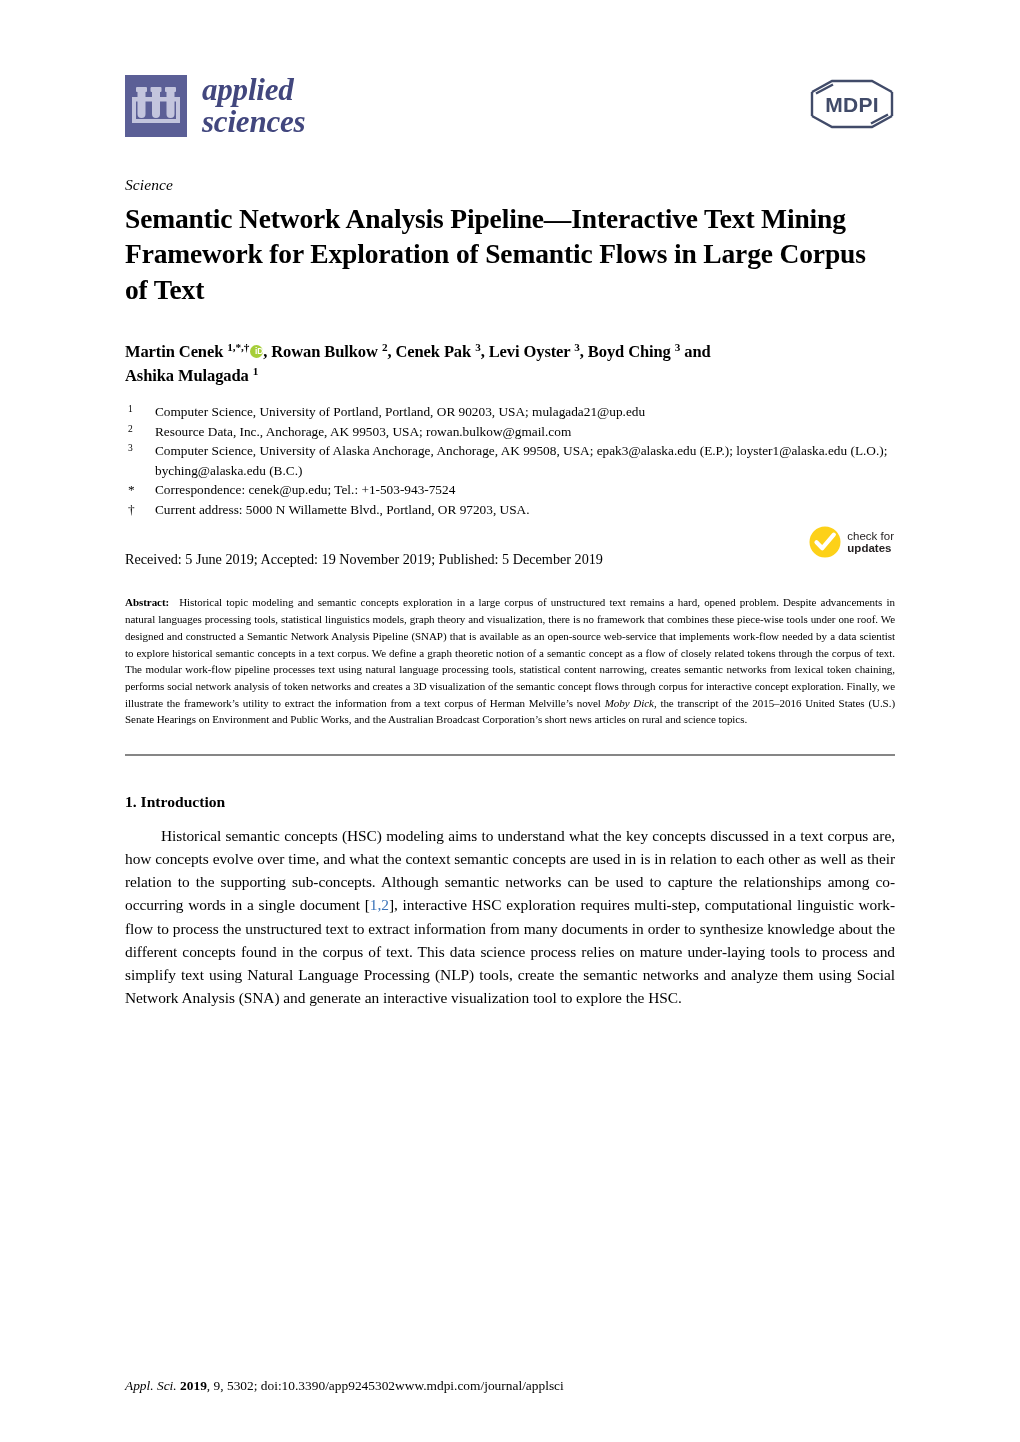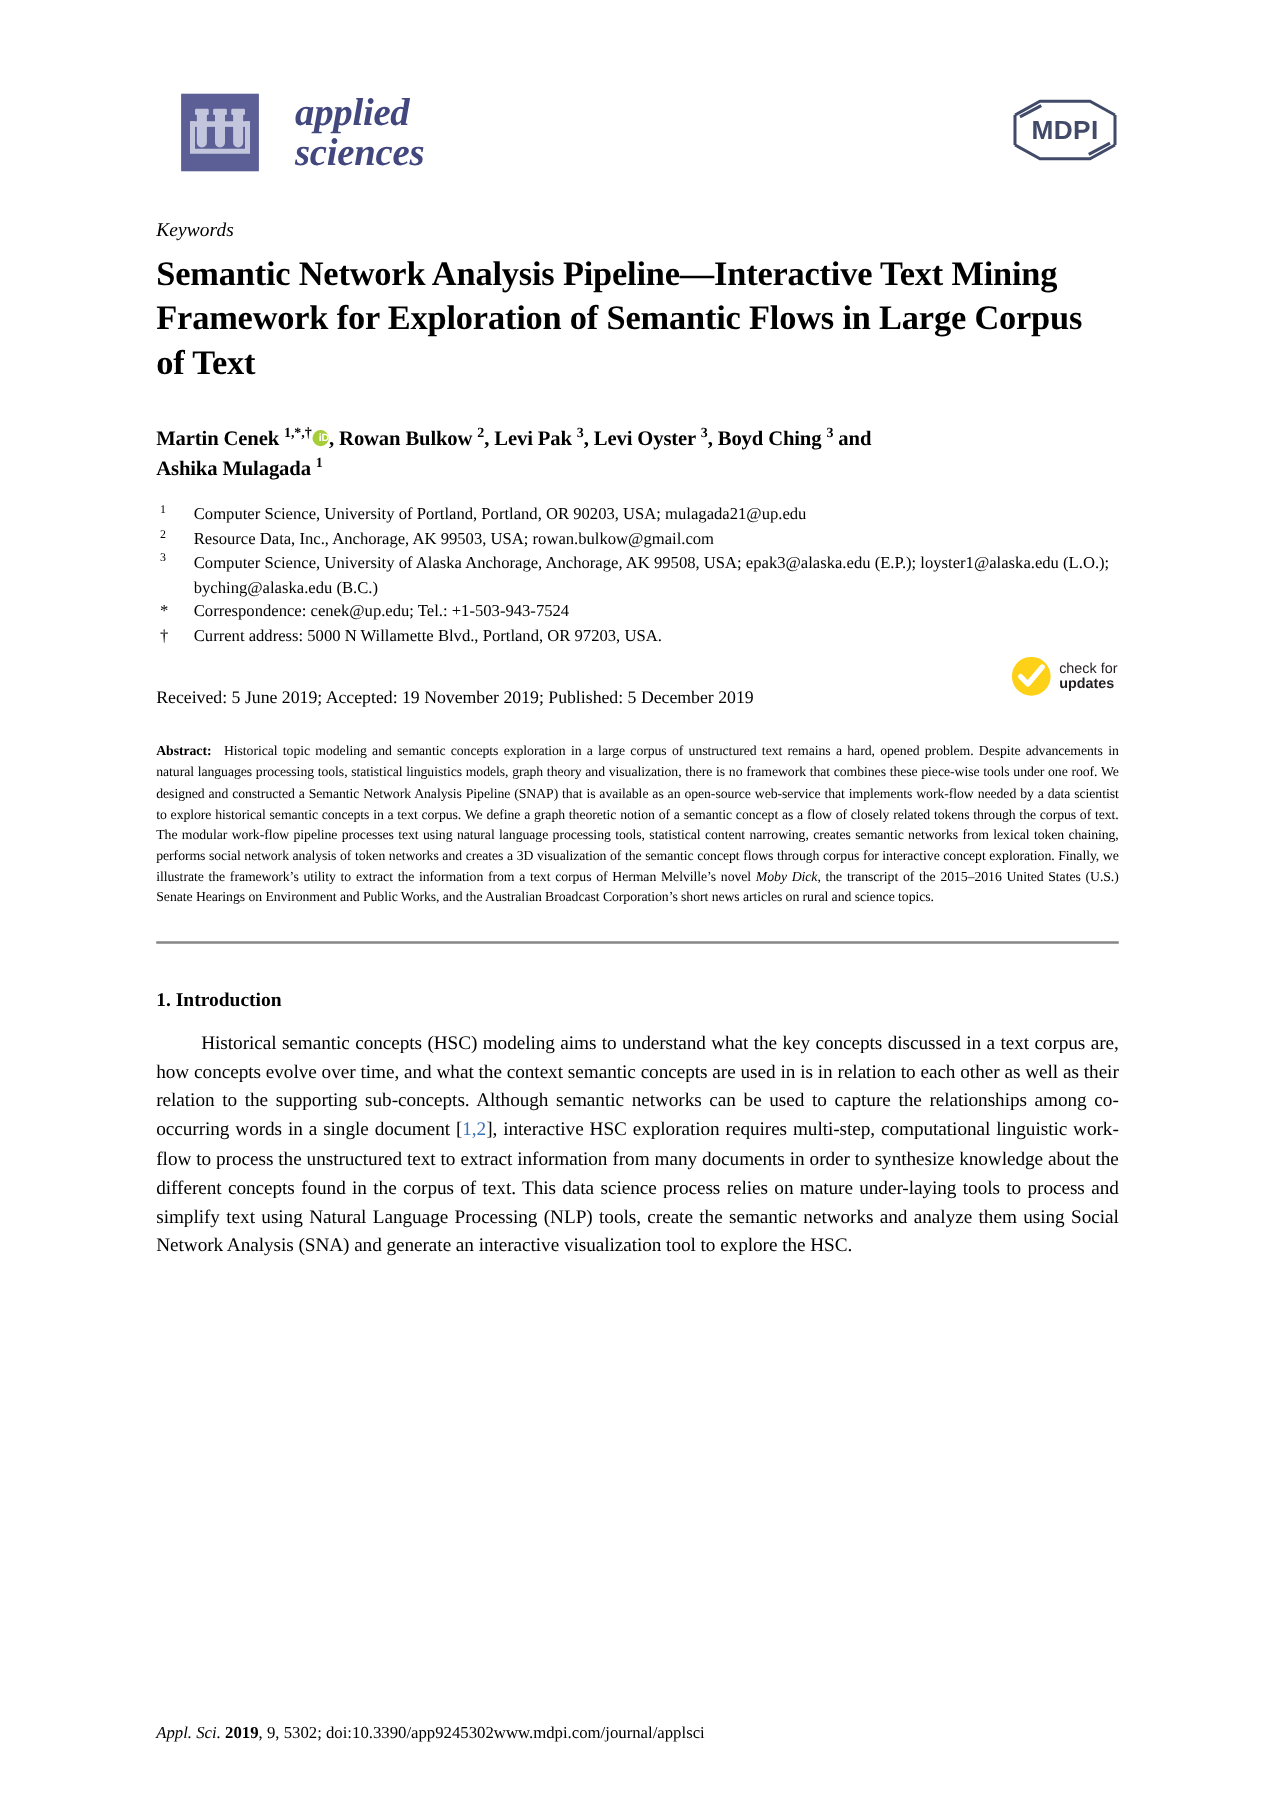--- a/index.html
+++ b/index.html
@@ -27,22 +27,21 @@
   .masthead {
     display: flex;
     align-items: flex-start;
     justify-content: space-between;
     padding-top: 74px;
     height: 86px;
   }
   .brand {
     display: flex;
     align-items: center;
-    gap: 29px;
-    margin-left: 20px;
+    gap: 15px;
   }
   .brand-mark {
     width: 62px;
     height: 62px;
     background: #5b5f96;
     flex: 0 0 auto;
     position: relative;
   }
   .brand-mark svg { display: block; }
   .brand-words {
@@ -247,26 +246,26 @@
           <path d="M3 14 L23 3 L63 3 L83 14"></path>
           <path d="M3 38 L23 49 L63 49 L83 38"></path>
           <path d="M7 15.5 L24 6.5"></path>
           <path d="M79 36.5 L62 45.5"></path>
         </g>
         <text x="43" y="33.5" font-family="Liberation Sans, sans-serif" font-size="21" font-weight="bold" fill="#414b69" text-anchor="middle" letter-spacing="0.3">MDPI</text>
       </svg>
     </div>
   </div>
 
-  <div class="art-type">Keywords</div>
+  <div class="art-type">Science</div>
 
   <h1 class="doc-title">Semantic Network Analysis Pipeline—Interactive Text Mining Framework for Exploration of Semantic Flows in Large Corpus of Text</h1>
 
   <div class="authors">
-    <span id="author-line-1"><span>Martin Cenek </span><sup>1,*,†</sup><span class="orcid">iD</span>, <span>Rowan Bulkow </span><sup>2</sup>, <span>Levi Pak </span><sup>3</sup>, <span>Levi Oyster </span><sup>3</sup>, <span>Boyd Ching </span><sup>3</sup> and <br><span>Ashika Mulagada </span><sup>1</sup></span>
+    <span id="author-line-1"><span>Martin Cenek </span><sup>1,*,†</sup><span class="orcid">iD</span>, <span>Rowan Bulkow </span><sup>2</sup>, <span>Cenek Pak </span><sup>3</sup>, <span>Levi Oyster </span><sup>3</sup>, <span>Boyd Ching </span><sup>3</sup> and <br><span>Ashika Mulagada </span><sup>1</sup></span>
   </div>
 
   <div class="affils" id="affiliation-list">
       <div class="affil-row">
         <div class="affil-marker num">1</div>
         <div class="affil-text">Computer Science, University of Portland, Portland, OR 90203, USA; mulagada21@up.edu</div>
       </div>
       <div class="affil-row">
         <div class="affil-marker num">2</div>
         <div class="affil-text">Resource Data, Inc., Anchorage, AK 99503, USA; rowan.bulkow@gmail.com</div>

